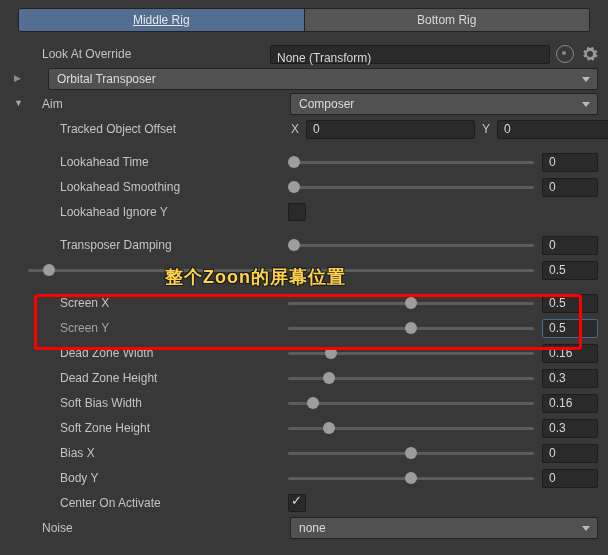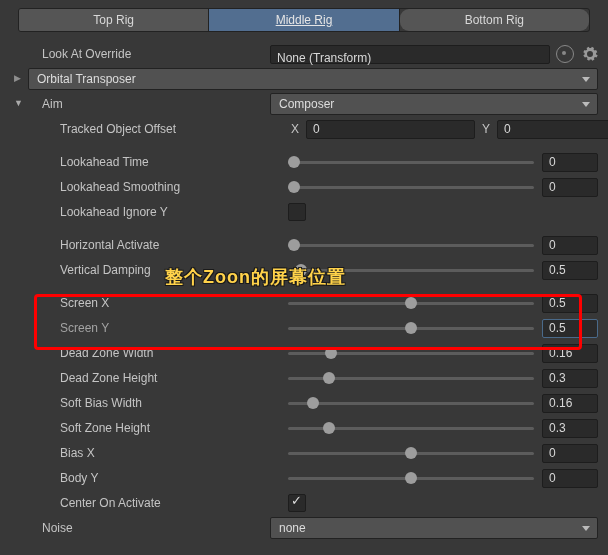--- a/index.html
+++ b/index.html
@@ -27,21 +27,21 @@
 .tab {
   flex: 1;
   text-align: center;
   padding: 4px 0;
   background: #555;
   color: #d8d8d8;
   cursor: pointer;
   border-right: 1px solid #222;
   font-size: 12px;
 }
-.tab:last-child { border-right: none; border-radius: 9px; }
+.tab:last-child { border-right: none; }
 .tab.active {
   background: #526e90;
   color: #e5e5e5;
   text-decoration: underline;
 }
 .row {
   display: flex;
   align-items: center;
   height: 24px;
   margin-bottom: 1px;
@@ -88,20 +88,21 @@
   background: #515151;
   border: 1px solid #222;
   border-radius: 2px;
   color: #ddd;
   height: 20px;
   line-height: 20px;
   flex: 1;
   padding: 0 8px;
   position: relative;
   cursor: pointer;
+  margin-left: 20px;
 }
 .dropdown::after {
   content: "";
   position: absolute;
   right: 7px;
   top: 8px;
   border-left: 4px solid transparent;
   border-right: 4px solid transparent;
   border-top: 5px solid #bbb;
 }
@@ -212,21 +213,20 @@
 .screenY-label { color: #a3a3a3; }
 .wrapper { position: relative; width: 608px; }
 </style>
 </head>
 <body>
 
 <div class="wrapper">
 <div class="panel">
 
   <div class="tab-row">
-    <div class="tab">Top Rig</div>
     <div class="tab active">Middle Rig</div>
     <div class="tab">Bottom Rig</div>
   </div>
 
   <div class="row">
     <div class="label indent1">Look At Override</div>
     <div class="value-area">
       <div class="ufield">None (Transform)</div>
       <span class="icon-target"></span>
       <svg class="icon-gear" viewBox="0 0 16 16">
@@ -286,31 +286,30 @@
   <div class="row">
     <div class="label indent2">Lookahead Ignore Y</div>
     <div class="value-area">
       <div class="checkbox"></div>
     </div>
   </div>
 
   <div style="height:8px"></div>
 
   <div class="row">
-    <div class="label indent2">Horizontal Activate</div>
+    <div class="label indent2">Transposer Damping</div>
     <div class="value-area">
       <div class="slider-wrap">
             <input type="range" min="0" max="100" value="0" style="">
           </div>
       <input class="ufield numbox" value="0" style="">
     </div>
   </div>
 
   <div class="row">
-    <div class="label indent2">Vertical Damping</div>
     <div class="value-area">
       <div class="slider-wrap">
             <input type="range" min="0" max="100" value="3" style="">
           </div>
       <input class="ufield numbox" value="0.5" style="">
     </div>
   </div>
 
   <div style="height:8px"></div>
 

